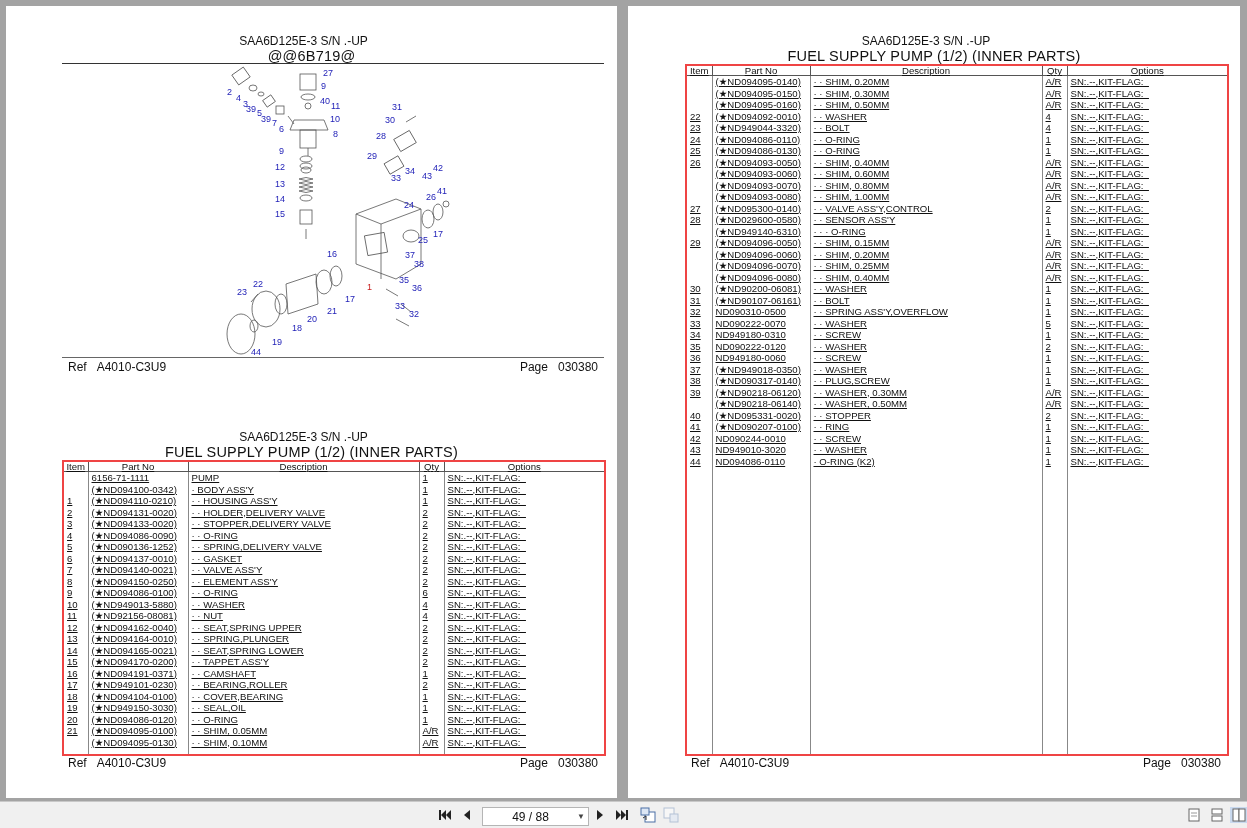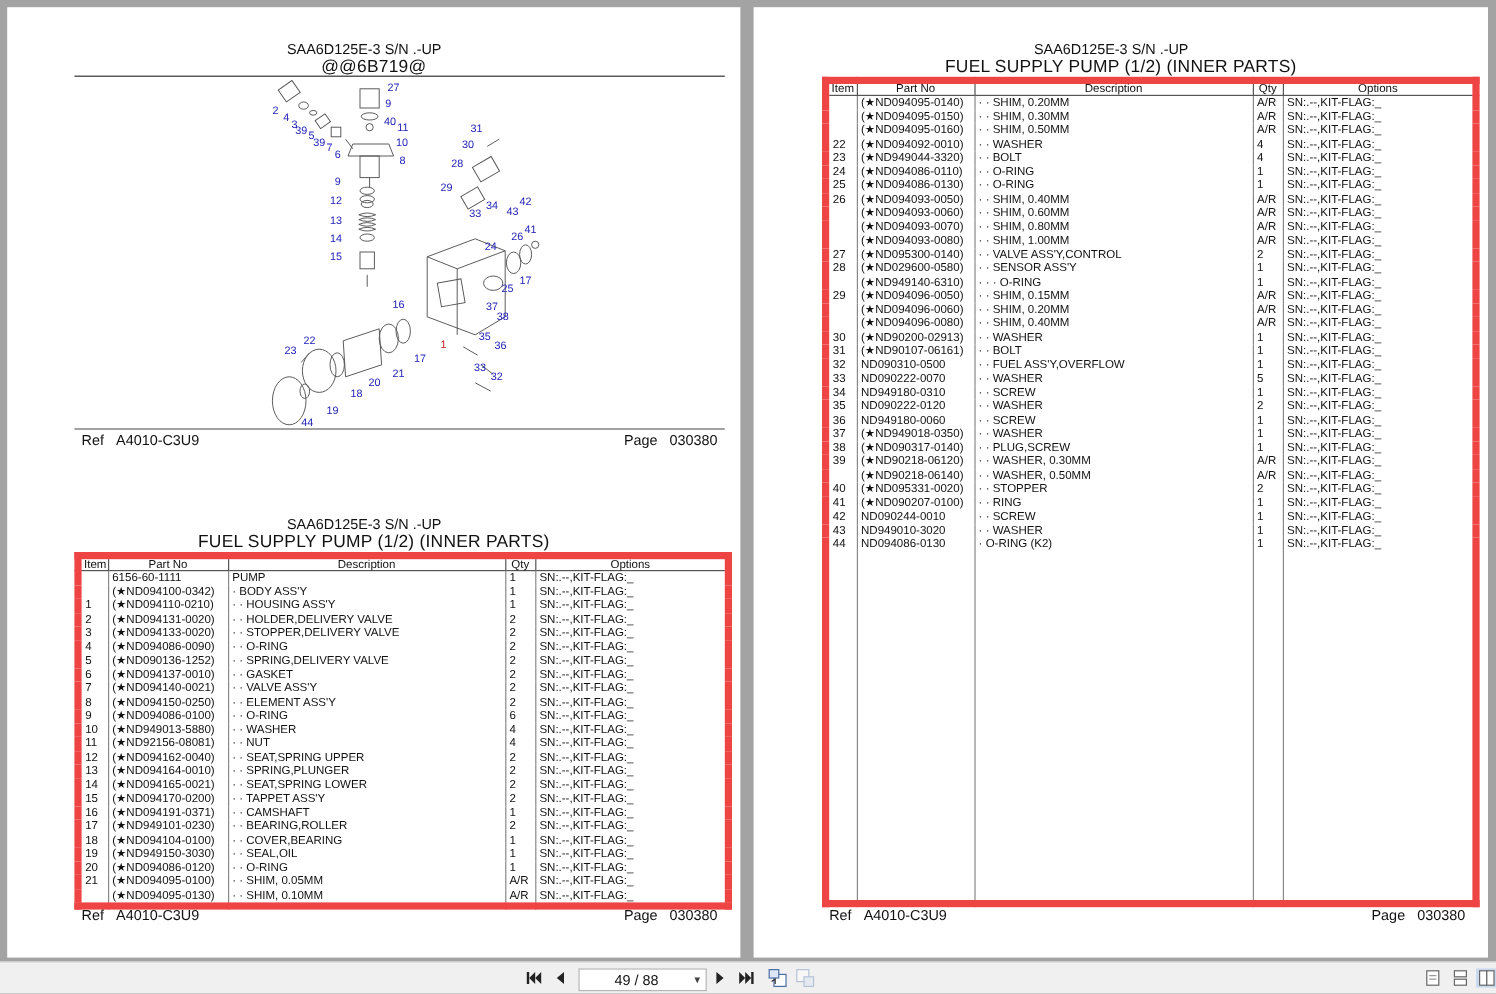--- a/index.html
+++ b/index.html
@@ -13,21 +13,21 @@
   .ref{position:absolute;font-size:12px;}
   .ref .lbl{margin-right:10px;}
   .pg{position:absolute;font-size:12px;text-align:right;}
   .pg .lbl{margin-right:10px;}
   table.parts{position:absolute;border-collapse:collapse;font-size:9.6px;table-layout:fixed;}
   table.parts th{font-weight:normal;border:1px solid #555;border-bottom:1px solid #555;padding:0 2px;height:9px;line-height:9px;text-align:center;}
   table.parts td{padding:0 3px;height:11.5px;line-height:11.5px;white-space:nowrap;overflow:hidden;border-left:1px solid #888;border-right:1px solid #888;}
   table.parts td.opt{border-left:1.5px solid #111;}
   table.parts th.opt{border-left:1.5px solid #111;}
   table.parts tr.filler td{height:auto;}
-  table.parts{border:6px solid #ef4444;}
+  table.parts{border:2px solid #ef4444;text-decoration:underline;}
   .diagram{position:absolute;}
   .callout{fill:#2323b8;font-size:9px;font-family:"Liberation Sans",sans-serif;}
   
   .toolbar{position:absolute;left:0;top:801px;width:1247px;height:27px;background:#f0f0f0;border-top:1px solid #c8c8c8;}
   .tbtn{position:absolute;top:5px;width:16px;height:16px;display:flex;align-items:center;justify-content:center;cursor:pointer;color:#222;font-size:12px;}
   .pagebox{position:absolute;left:482px;top:5px;width:105px;height:17px;background:#fff;border:1px solid #b5b5b5;font-size:12px;display:flex;align-items:center;}
   .pagebox span{flex:1;text-align:center;padding-left:4px;}
   .pagebox .dd{width:14px;text-align:center;font-size:8px;color:#444;}
 </style>
 </head>
@@ -167,21 +167,21 @@
         <th>Item</th>
         <th>Part No</th>
         <th>Description</th>
         <th>Qty</th>
         <th class="opt">Options</th>
       </tr>
     </thead>
     <tbody>
         <tr>
           <td></td>
-          <td>6156-60-1111</td>
+          <td>6156-71-1111</td>
           <td>PUMP</td>
           <td>1</td>
           <td class="opt">SN:.--,KIT-FLAG:_</td>
         </tr>
         <tr>
           <td></td>
           <td>(★ND094100-0342)</td>
           <td>· BODY ASS'Y</td>
           <td>1</td>
           <td class="opt">SN:.--,KIT-FLAG:_</td>
@@ -487,43 +487,50 @@
         </tr>
         <tr>
           <td></td>
           <td>(★ND094096-0060)</td>
           <td>· · SHIM, 0.20MM</td>
           <td>A/R</td>
           <td class="opt">SN:.--,KIT-FLAG:_</td>
         </tr>
         <tr>
           <td></td>
+          <td>(★ND094096-0070)</td>
+          <td>· · SHIM, 0.25MM</td>
+          <td>A/R</td>
+          <td class="opt">SN:.--,KIT-FLAG:_</td>
+        </tr>
+        <tr>
+          <td></td>
           <td>(★ND094096-0080)</td>
           <td>· · SHIM, 0.40MM</td>
           <td>A/R</td>
           <td class="opt">SN:.--,KIT-FLAG:_</td>
         </tr>
         <tr>
           <td>30</td>
-          <td>(★ND90200-02913)</td>
+          <td>(★ND90200-06081)</td>
           <td>· · WASHER</td>
           <td>1</td>
           <td class="opt">SN:.--,KIT-FLAG:_</td>
         </tr>
         <tr>
           <td>31</td>
           <td>(★ND90107-06161)</td>
           <td>· · BOLT</td>
           <td>1</td>
           <td class="opt">SN:.--,KIT-FLAG:_</td>
         </tr>
         <tr>
           <td>32</td>
           <td>ND090310-0500</td>
-          <td>· · FUEL ASS'Y,OVERFLOW</td>
+          <td>· · SPRING ASS'Y,OVERFLOW</td>
           <td>1</td>
           <td class="opt">SN:.--,KIT-FLAG:_</td>
         </tr>
         <tr>
           <td>33</td>
           <td>ND090222-0070</td>
           <td>· · WASHER</td>
           <td>5</td>
           <td class="opt">SN:.--,KIT-FLAG:_</td>
         </tr>
@@ -599,21 +606,21 @@
         </tr>
         <tr>
           <td>43</td>
           <td>ND949010-3020</td>
           <td>· · WASHER</td>
           <td>1</td>
           <td class="opt">SN:.--,KIT-FLAG:_</td>
         </tr>
         <tr>
           <td>44</td>
-          <td>ND094086-0130</td>
+          <td>ND094086-0110</td>
           <td>· O-RING (K2)</td>
           <td>1</td>
           <td class="opt">SN:.--,KIT-FLAG:_</td>
         </tr>
         <tr class="filler">
           <td></td>
           <td></td>
           <td></td>
           <td></td>
           <td class="opt"></td>

